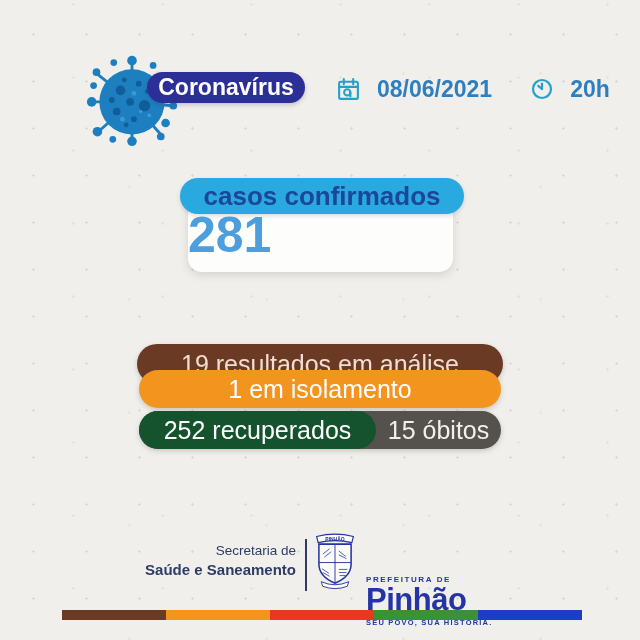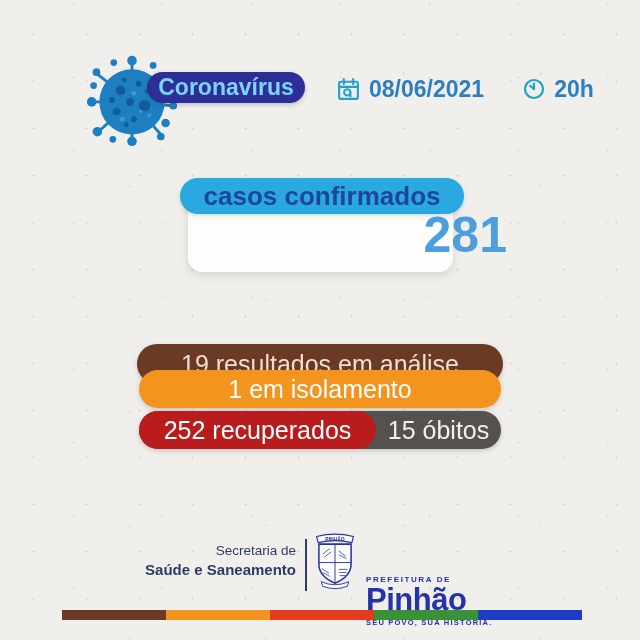--- a/index.html
+++ b/index.html
@@ -18,33 +18,33 @@
     background-size:53px 47px, 89px 73px, 137px 113px;
     background-position:7px 11px, 29px 41px, 61px 17px;
   }
   .abs{position:absolute;}
 
   
   .virus{left:84px;top:52px;}
   .kicker{left:148px;top:45px;width:158px;text-align:center;
     font-size:23px;font-weight:300;letter-spacing:1px;color:#54bccf;}
   .badge{left:147px;top:72px;width:158px;height:31px;border-radius:16px;
-    background:#2c2f96;color:#7dd3fc;font-size:23px;font-weight:bold;
+    background:#2c2f96;color:#ffffff;font-size:23px;font-weight:bold;
     text-align:center;line-height:30px;box-shadow:0 2px 4px rgba(60,60,90,.25);}
   .datetime{left:336px;top:76px;height:26px;display:flex;align-items:center;}
-  .datetime .txt{font-size:23px;font-weight:bold;color:#2d7fc0;margin-left:8px;}
+  .datetime .txt{font-size:23px;font-weight:bold;color:#2d7fc0;margin-left:16px;}
   .gap{width:38px;}
 
   
   .card{left:188px;top:186px;width:265px;height:86px;background:#fdfdfc;
     border-radius:14px;box-shadow:0 3px 8px rgba(90,85,75,.18);}
   .confirmed-pill{left:180px;top:178px;width:284px;height:36px;border-radius:18px;
     background:#29a9e0;color:#1c4698;font-size:26px;font-weight:bold;
     text-align:center;line-height:36px;box-shadow:0 2px 4px rgba(70,90,110,.2);}
-  .big-number{left:188px;top:209px;width:319px;text-align:right;
+  .big-number{left:188px;top:209px;width:319px;text-align:left;
     font-size:50px;font-weight:bold;color:#4d9edd;line-height:52px;}
   .hospitalized{left:232px;top:257px;width:178px;height:34px;border-radius:17px;
     background:#e73a1d;color:#ffffff;font-size:22px;text-align:center;
     line-height:34px;box-shadow:0 2px 5px rgba(120,60,40,.3);}
 
   
   .pill{border-radius:20px;text-align:center;color:#ffffff;
     box-shadow:0 2px 5px rgba(90,80,70,.25);}
   .analysis{left:137px;top:344px;width:366px;height:40px;background:#6a3a25;
     color:#f3ddd1;font-size:25px;line-height:40px;}
@@ -145,21 +145,21 @@
     <span class="txt" style="color: rgb(45, 127, 192);">20h</span>
   </div>
 
   <div class="abs card"></div>
   <div class="abs confirmed-pill" style="background-color: rgb(41, 169, 224); color: rgb(28, 70, 152);">casos confirmados</div>
   <div class="abs big-number" style="color: rgb(77, 158, 221);">281</div>
 
   <div class="abs pill analysis" style="background-color: rgb(106, 58, 37);">19 resultados em análise</div>
   <div class="abs pill isolation" style="background-color: rgb(242, 148, 30);">1 em isolamento</div>
   <div class="abs pill bottom-pill" style="background-color: rgb(85, 81, 76);">
-    <div class="recovered" style="background-color: #b91c1c;">252 recuperados</div>
+    <div class="recovered" style="background-color: #14532d;">252 recuperados</div>
     <div class="deaths">15 óbitos</div>
   </div>
 
   <div class="abs dept">
     <div class="l1">Secretaria de</div>
     <div class="l2">Saúde e Saneamento</div>
   </div>
   <div class="abs divider"></div>
   <svg class="abs crest" width="46" height="62" viewBox="0 0 60 80" fill="none" stroke="#2433a5">
     <path d="M6 8 Q30 2 54 8 L52 16 Q30 11 8 16 Z" fill="#fbfbf9" stroke-width="1.5"></path>

